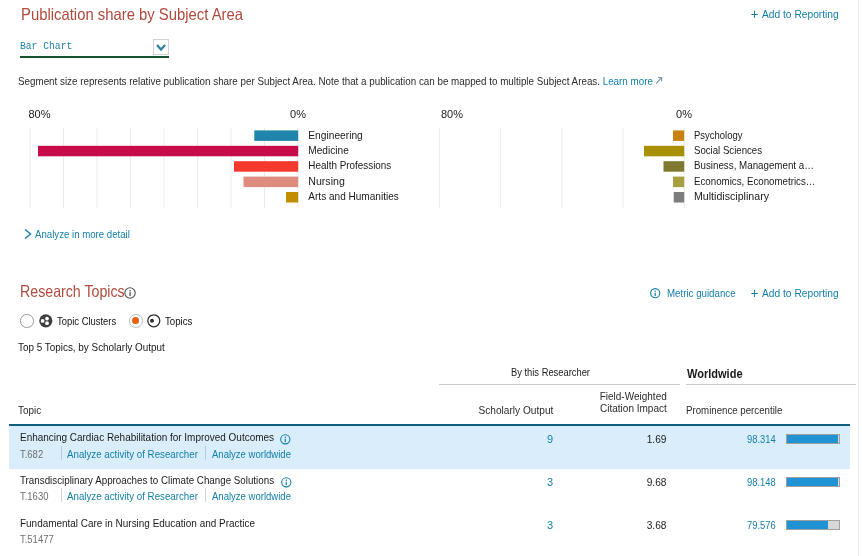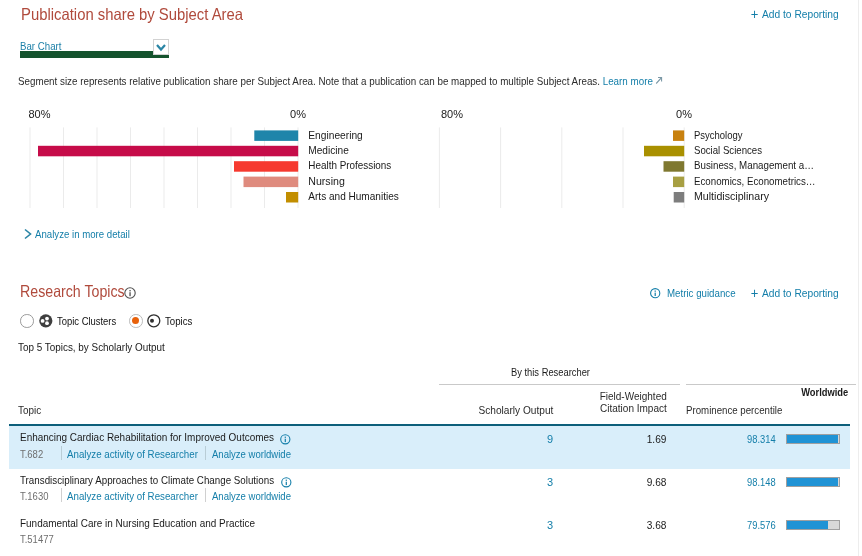--- a/index.html
+++ b/index.html
@@ -10,21 +10,21 @@
 .tr { position:absolute; font-size:11px; white-space:nowrap; transform-origin:100% 0; }
 .blue { color:#137ea9; }
 .gray { color:#6f6f6f; }
 </style>
 </head>
 <body>
 
 <div class="t" style="left:21px; top:5px; font-size:16.5px; color:#b04a3c; transform:scaleX(0.9);">Publication share by Subject Area</div>
 <div class="tr" style="right:23px; top:5.5px; color:#137ea9; transform:scaleX(0.93);"><span style="font-size:14px; vertical-align:-1.5px; margin-right:4px; font-weight:400;">+</span>Add to Reporting</div>
 
-<div class="abs" style="left:20px; top:37px; width:149px; height:21px; border-bottom:7px solid #14532d;">
+<div class="abs" style="left:20px; top:37px; width:149px; height:21px; border-bottom:2px solid #14532d;font-family:Liberation Mono, monospace;">
   <div class="t" style="left:0; top:3px; color:#1b7fa7; transform:scaleX(0.88);">Bar Chart</div>
   <div class="abs" style="right:0; top:2px; width:16px; height:16px; border:1px solid #d2d2d2; background:#fff;">
     <svg width="14" height="14" style="position:absolute;left:0;top:0;">
         <path d="M3 5 L7 9.5 L11 5" fill="none" stroke="#2a85a5" stroke-width="2.2"></path>
       </svg>
   </div>
 </div>
 
 <div class="t" style="left:18px; top:75px; color:#2b2b2b; transform:scaleX(0.892);">Segment size represents relative publication share per Subject Area. Note that a publication can be mapped to multiple Subject Areas. <span class="blue">Learn more</span><svg width="9" height="9" style="margin-left:2px;">
       <path d="M1.5 7.5 L7 2 M3.5 1.5 H7.5 V5.5" fill="none" stroke="#7b98a6" stroke-width="1.2"></path>
@@ -114,21 +114,21 @@
 <svg class="abs" width="15" height="15" style="left:147px; top:314px;">
   <circle cx="6.8" cy="6.8" r="6" fill="none" stroke="#2f2f2f" stroke-width="1.3"></circle>
   <circle cx="5" cy="6.8" r="2" fill="#2f2f2f"></circle>
 </svg>
 <div class="t" style="left:164.5px; top:315px; font-size:11.5px; color:#111; transform:scaleX(0.84);">Topics</div>
 
 <div class="t" style="left:18px; top:341px; transform:scaleX(0.9);">Top 5 Topics, by Scholarly Output</div>
 
 <div class="abs" style="left:430px; top:366px; width:240px; text-align:center; font-size:11px; font-weight:normal;"><span style="display:inline-block; transform:scaleX(0.85); transform-origin:50% 50%;">By this Researcher</span></div>
 <div class="abs" style="left:439px; top:384px; width:241px; border-top:1px solid #c9c9c9;"></div>
-<div class="abs" style="left:682px; top:386px; width:170px; text-align:right; font-size:11px; font-weight:bold;"><span style="display:inline-block; transform:scaleX(0.85); transform-origin:50% 50%;">Worldwide</span></div>
+<div class="abs" style="left:682px; top:366px; width:170px; text-align:left; font-size:13px; font-weight:bold;"><span style="display:inline-block; transform:scaleX(0.85); transform-origin:50% 50%;">Worldwide</span></div>
 <div class="abs" style="left:686px; top:384px; width:170px; border-top:1px solid #c9c9c9;"></div>
 
 <div class="t" style="left:18px; top:404px; color:#2b2b2b; transform:scaleX(0.9);">Topic</div>
 <div class="tr" style="right:309px; top:404px; color:#2b2b2b; transform:scaleX(0.92);">Scholarly Output</div>
 <div class="tr" style="right:195px; top:390px; color:#2b2b2b; text-align:right; transform:scaleX(0.91);">Field-Weighted<br>Citation Impact</div>
 <div class="t" style="left:686px; top:404px; color:#2b2b2b; transform:scaleX(0.88);">Prominence percentile</div>
 
 <div class="abs" style="left:9px; top:424px; width:841px; height:2px; background:#0d5f7a;"></div>
 
 <div class="abs" style="left:9px; top:426px; width:841px; height:43px; background:#d9eefa;"></div>

